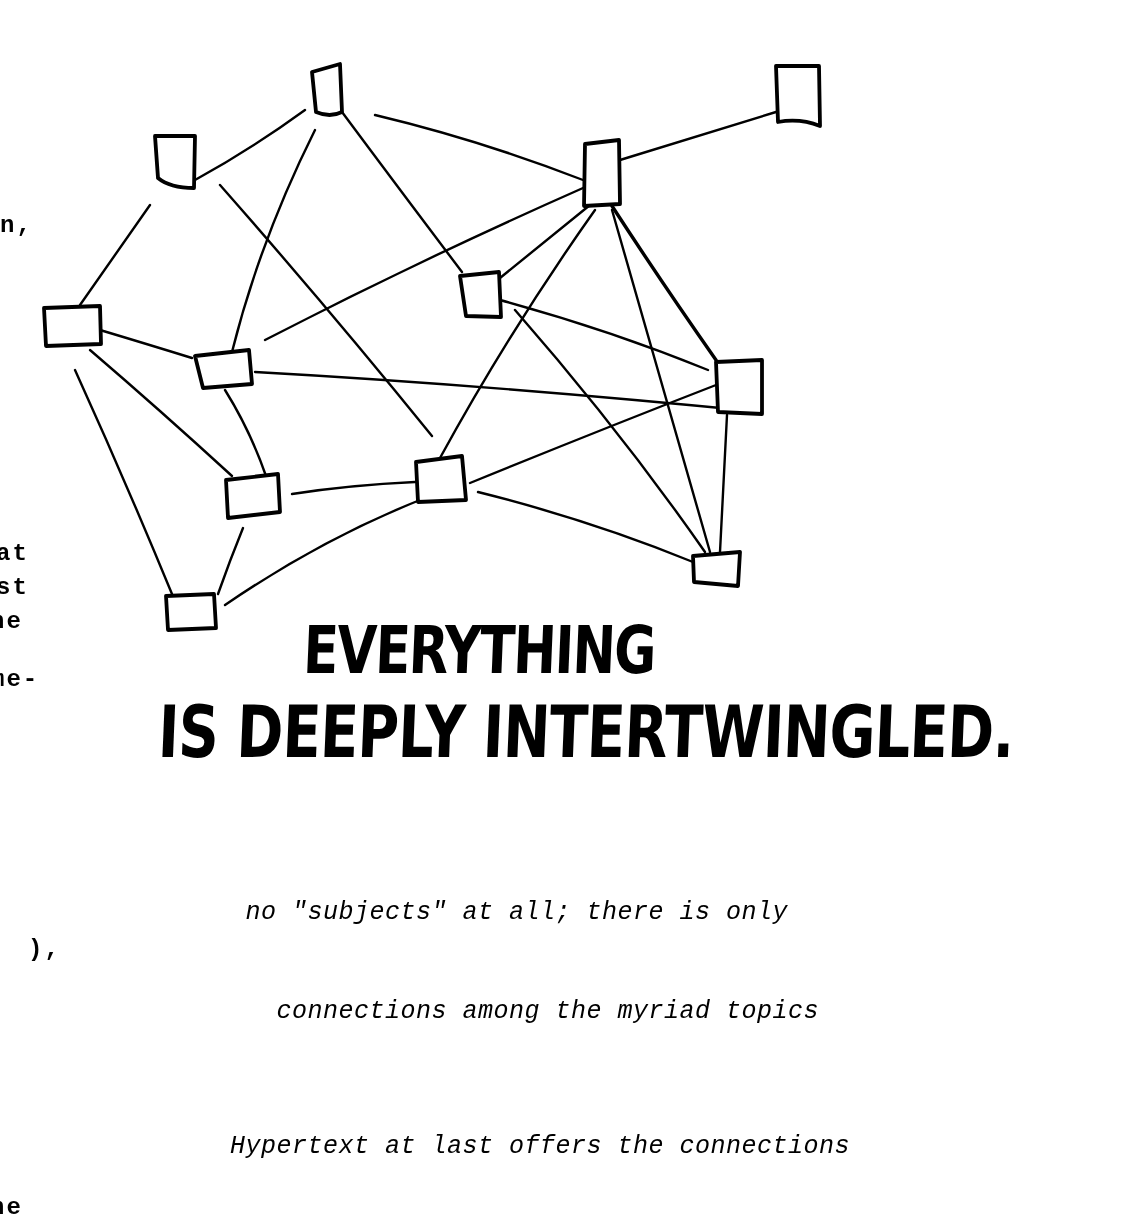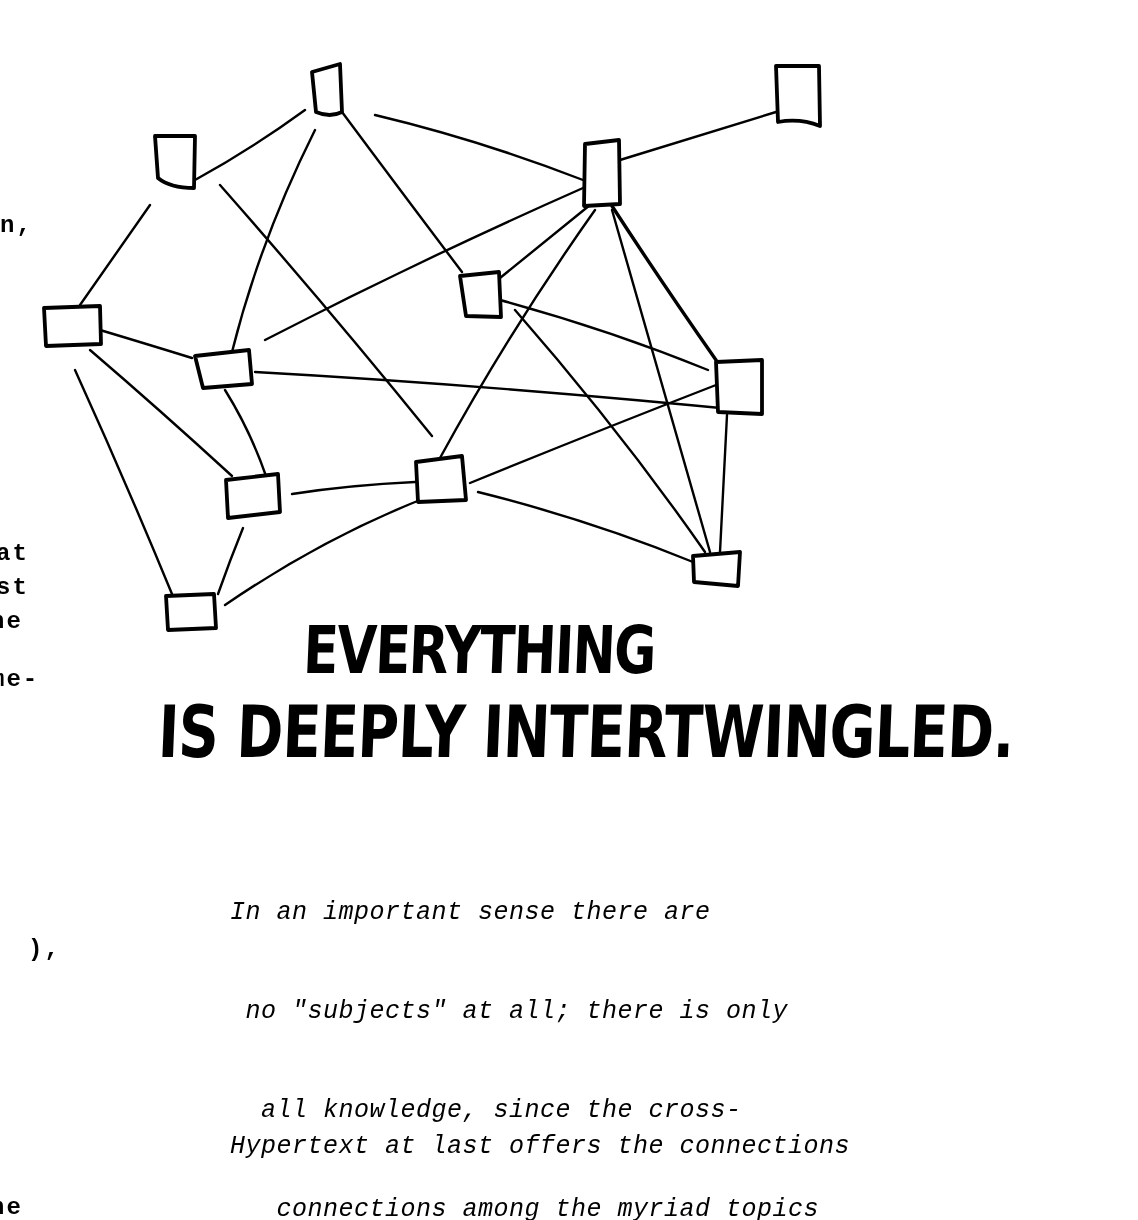--- a/index.html
+++ b/index.html
@@ -110,23 +110,21 @@
         <path class="node" d="M693 556 L740 552 L738 586 L694 582 Z"></path>
         <path class="node" d="M166 596 L214 594 L216 628 L168 630 Z"></path>
       </g>
     </svg>
   </div>
 
   <div class="headline l1">EVERYTHING</div>
   <div class="headline l2">IS DEEPLY INTERTWINGLED.</div>
 
   <div class="quote q1">
-    <span class="ln">In an important sense there are</span>
     <span class="ln"> no "subjects" at all; there is only</span>
-    <span class="ln">  all knowledge, since the cross-</span>
     <span class="ln">   connections among the myriad topics</span>
     
     
   </div>
   <div class="quote q2">
     <span class="ln">Hypertext at last offers the connections</span>
     
     
   </div>
 

